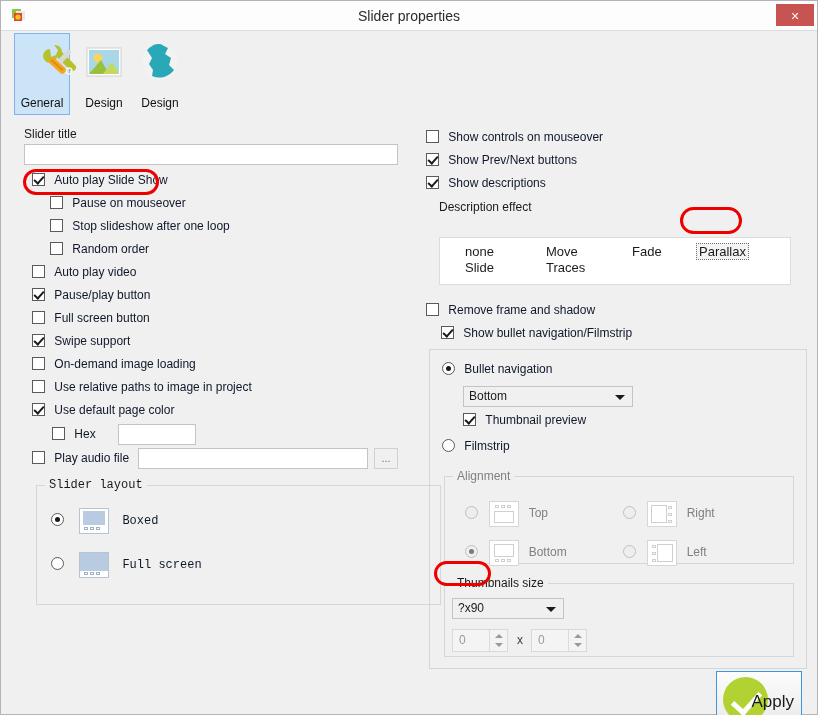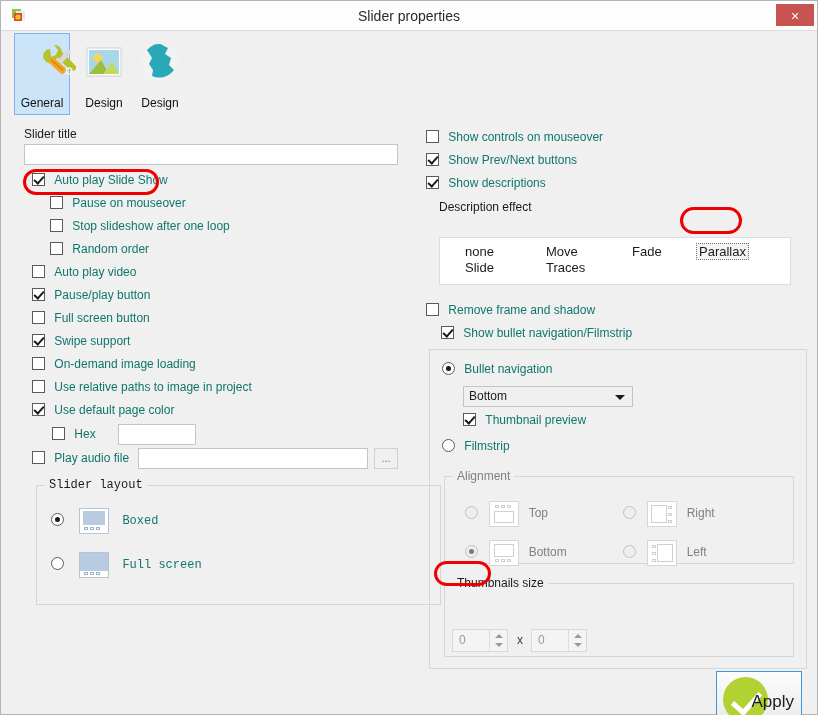--- a/index.html
+++ b/index.html
@@ -122,21 +122,21 @@
   .rb.checked::after {
     content: "";
     position: absolute; left: 3px; top: 3px;
     width: 5px; height: 5px;
     border-radius: 50%;
     background: #1a1a1a;
   }
   .rb.disabled { border-color: #c0c0c0; background: #eeeeee; }
   .rb.disabled.checked::after { background: #7a7a7a; }
 
-  .lbl { display: inline-block; margin-left: 6px; font-size: 12px; color: #0f766e; vertical-align: 0; }
+  .lbl { display: inline-block; margin-left: 6px; font-size: 12px; color: #0f172a; vertical-align: 0; }
   .lbl.dim { color: #808080; }
 
   .tbox {
     background: #ffffff;
     border: 1px solid #c4c4c4;
     height: 21px;
   }
 
   .grp {
     position: relative;
@@ -556,20 +556,24 @@
               <span class="dot" style="position:absolute;left:4px;top:11px;"></span>
               <span class="dot" style="position:absolute;left:4px;top:18px;"></span>
             </span>
             <span class="lbl dim">Left</span>
           </div>
         </div>
 
         <div class="grp" style="position:absolute;left:14px;top:233px;width:350px;height:74px;">
           <span class="grp-title">Thumbnails size</span>
 
+          <div class="ddl" style="position:absolute;left:7px;top:14px;width:112px;">
+            <span>?x90</span>
+            <span class="arrow"></span>
+          </div>
 
           <div class="spin" style="position:absolute;left:7px;top:45px;width:56px;">
             <span>0</span>
             <span class="btns">
               <span class="up"></span>
               <span class="dn"></span>
             </span>
           </div>
 
           <span style="position:absolute;left:72px;top:49px;font-size:12px;color:#3a3a3a;">x</span>

